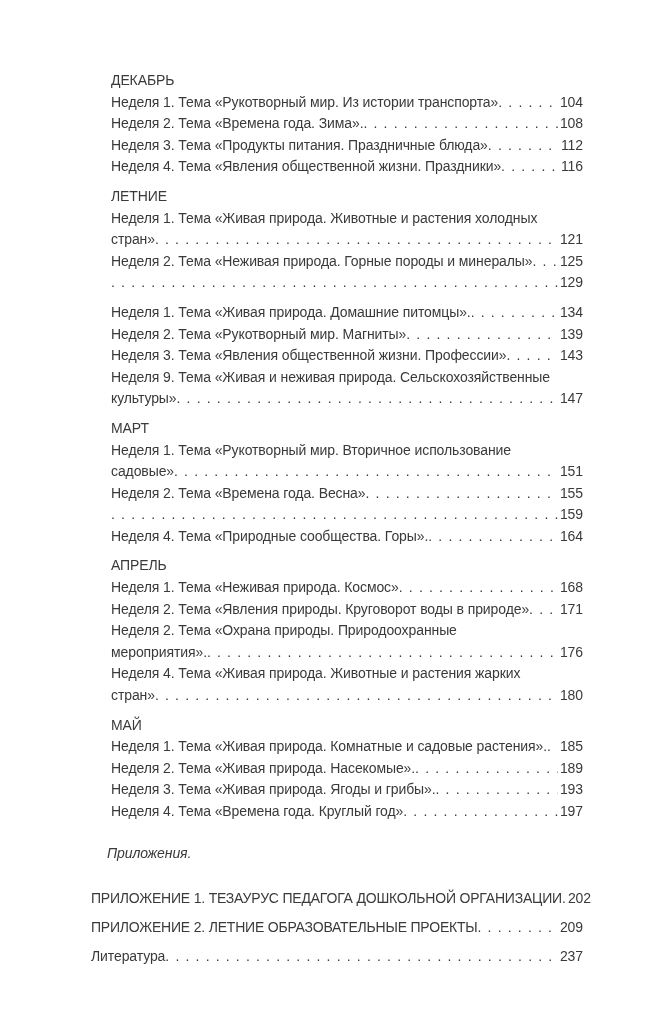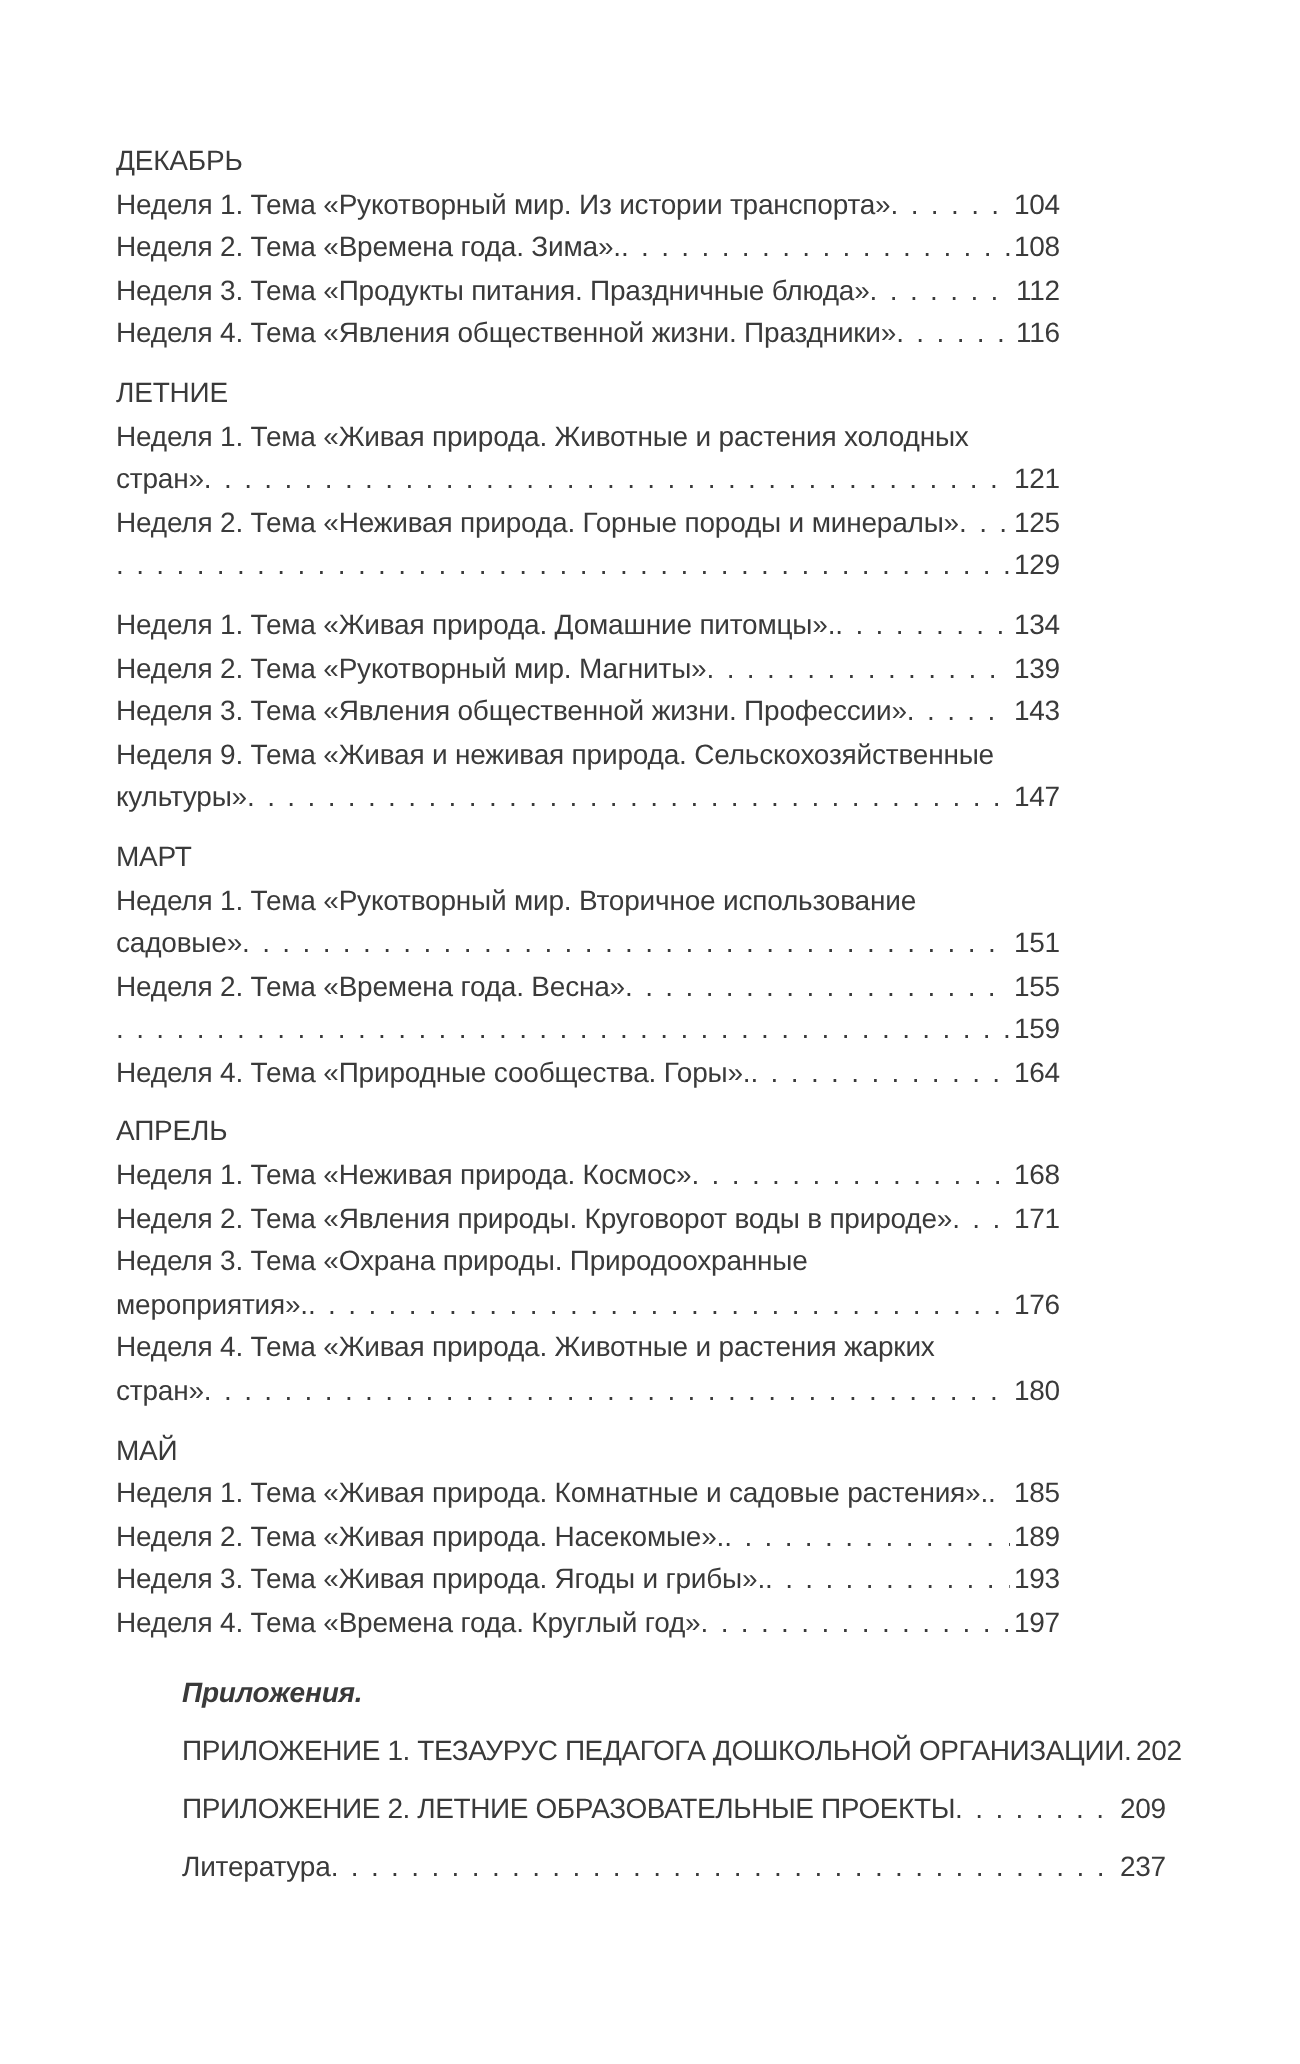--- a/index.html
+++ b/index.html
@@ -6,21 +6,21 @@
   body {
     width: 650px; height: 1032px;
     background: #ffffff;
     overflow: hidden;
     font-family: "Liberation Sans", "DejaVu Sans", sans-serif;
     color: #3a3a3a;
   }
   .page { width: 650px; height: 1032px; position: relative; }
 
   .toc {
-    margin: 70px 0 0 58px;
+    margin: 70px 0 0 111px;
     width: 472px;
     font-size: 14px;
     line-height: 21.6px;
     letter-spacing: -0.1px;
   }
   .month-section { margin: 0 0 8px 0; }
   .month-title {
     margin: 0; padding: 0;
     font-size: 14px;
     font-weight: normal;
@@ -38,21 +38,21 @@
   }
   .pagenum { flex: 0 0 auto; margin-left: 2px; text-align: right; white-space: pre; }
 
   .appendix {
     margin: 9px 0 0 91px;
     width: 492px;
     font-size: 14px;
     line-height: 29px;
     letter-spacing: -0.1px;
   }
-  .appendix-intro { margin: 0; font-style: italic; font-weight: bold; }
+  .appendix-intro { margin: 16px; font-style: italic; }
   .entry.caps .text { font-size: 14px; letter-spacing: -0.2px; }
 </style>
 </head>
 <body>
 
 <div class="page">
   <main class="toc" id="toc-root">
       <section class="month-section">
         <h2 class="month-title">ДЕКАБРЬ</h2>
         <div class="entry">
@@ -187,21 +187,21 @@
         </div>
         <div class="entry">
           <div class="tline">
             <span class="text">Неделя 2. Тема «Явления природы. Круговорот воды в природе»</span>
             <span class="leader">.&nbsp;.&nbsp;.&nbsp;.&nbsp;.&nbsp;.&nbsp;.&nbsp;.&nbsp;.&nbsp;.&nbsp;.&nbsp;.&nbsp;.&nbsp;.&nbsp;.&nbsp;.&nbsp;.&nbsp;.&nbsp;.&nbsp;.&nbsp;.&nbsp;.&nbsp;.&nbsp;.&nbsp;.&nbsp;.&nbsp;.&nbsp;.&nbsp;.&nbsp;.&nbsp;.&nbsp;.&nbsp;.&nbsp;.&nbsp;.&nbsp;.&nbsp;.&nbsp;.&nbsp;.&nbsp;.&nbsp;.&nbsp;.&nbsp;.&nbsp;.&nbsp;.&nbsp;.&nbsp;.&nbsp;.&nbsp;.&nbsp;.&nbsp;.&nbsp;.&nbsp;.&nbsp;.&nbsp;.&nbsp;.&nbsp;.&nbsp;.&nbsp;.&nbsp;.&nbsp;.&nbsp;.&nbsp;.&nbsp;.&nbsp;.&nbsp;.&nbsp;.&nbsp;.&nbsp;.&nbsp;.&nbsp;.&nbsp;.&nbsp;.&nbsp;.&nbsp;.&nbsp;.&nbsp;.&nbsp;.&nbsp;.&nbsp;.&nbsp;</span>
             <span class="pagenum">171</span>
           </div>
         </div>
         <div class="entry">
           <div class="tline">
-            <span class="text">Неделя 3. Тема «Охрана природы. Природоохранные</span>
+            <span class="text">Неделя 2. Тема «Охрана природы. Природоохранные</span>
           </div>
           <div class="tline">
             <span class="text">мероприятия».</span>
             <span class="leader">.&nbsp;.&nbsp;.&nbsp;.&nbsp;.&nbsp;.&nbsp;.&nbsp;.&nbsp;.&nbsp;.&nbsp;.&nbsp;.&nbsp;.&nbsp;.&nbsp;.&nbsp;.&nbsp;.&nbsp;.&nbsp;.&nbsp;.&nbsp;.&nbsp;.&nbsp;.&nbsp;.&nbsp;.&nbsp;.&nbsp;.&nbsp;.&nbsp;.&nbsp;.&nbsp;.&nbsp;.&nbsp;.&nbsp;.&nbsp;.&nbsp;.&nbsp;.&nbsp;.&nbsp;.&nbsp;.&nbsp;.&nbsp;.&nbsp;.&nbsp;.&nbsp;.&nbsp;.&nbsp;.&nbsp;.&nbsp;.&nbsp;.&nbsp;.&nbsp;.&nbsp;.&nbsp;.&nbsp;.&nbsp;.&nbsp;.&nbsp;.&nbsp;.&nbsp;.&nbsp;.&nbsp;.&nbsp;.&nbsp;.&nbsp;.&nbsp;.&nbsp;.&nbsp;.&nbsp;.&nbsp;.&nbsp;.&nbsp;.&nbsp;.&nbsp;.&nbsp;.&nbsp;.&nbsp;.&nbsp;.&nbsp;.&nbsp;.&nbsp;</span>
             <span class="pagenum">176</span>
           </div>
         </div>
         <div class="entry">
           <div class="tline">
             <span class="text">Неделя 4. Тема «Живая природа. Животные и растения жарких</span>

